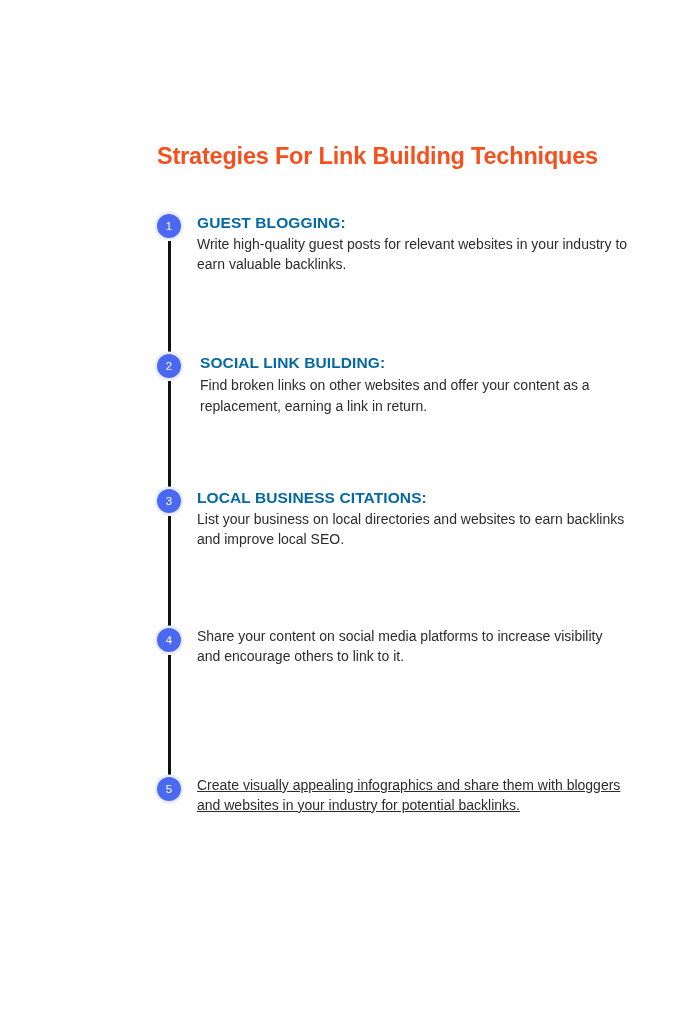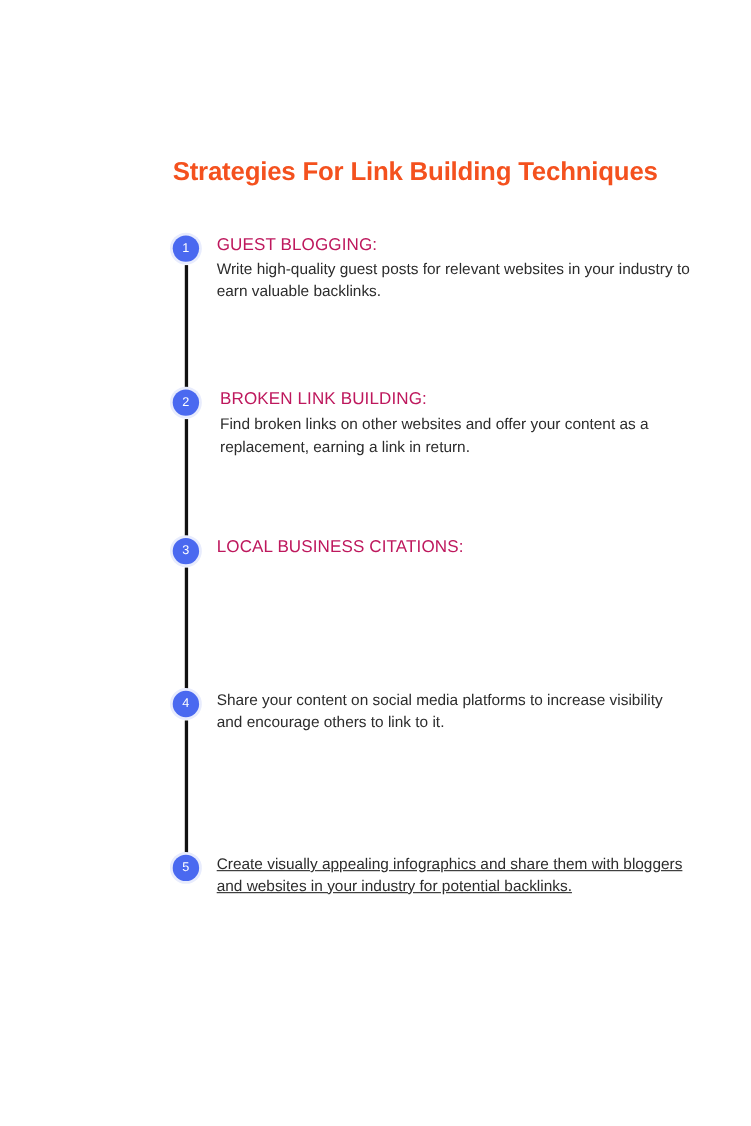--- a/index.html
+++ b/index.html
@@ -86,22 +86,22 @@
   .step-body {
     position: absolute;
     left: 197px;
     top: -1px;
     width: 432px;
   }
   .step-2 .step-body { left: 200px; }
 
   .step-heading {
     font-size: 15.5px;
-    font-weight: normal;
-    color: #be185d;
+    font-weight: bold;
+    color: #0369a1;
     letter-spacing: 0.1px;
     line-height: 20px;
     margin: 0 0 2px 0;
     white-space: nowrap;
   }
 
   .step-desc {
     font-size: 14px;
     font-weight: normal;
     color: #2c2c2c;
@@ -129,29 +129,30 @@
     <div class="badge">1</div>
     <div class="step-body">
       <p class="step-heading">GUEST BLOGGING:</p>
       <p class="step-desc">Write high-quality guest posts for relevant websites in your industry to earn valuable backlinks.</p>
     </div>
   </div>
 
   <div class="step step-2">
     <div class="badge">2</div>
     <div class="step-body">
-      <p class="step-heading">BROKEN LINK BUILDING:</p>
+      <p class="step-heading">SOCIAL LINK BUILDING:</p>
       <p class="step-desc">Find broken links on other websites and offer your content as a replacement, earning a link in return.</p>
     </div>
   </div>
 
   <div class="step step-3">
     <div class="badge">3</div>
     <div class="step-body">
       <p class="step-heading">LOCAL BUSINESS CITATIONS:</p>
+      <p class="step-desc">List your business on local directories and websites to earn backlinks and improve local SEO.</p>
     </div>
   </div>
 
   <div class="step step-4">
     <div class="badge">4</div>
     <div class="step-body">
       <p class="step-desc">Share your content on social media platforms to increase visibility and encourage others to link to it.</p>
     </div>
   </div>
 

